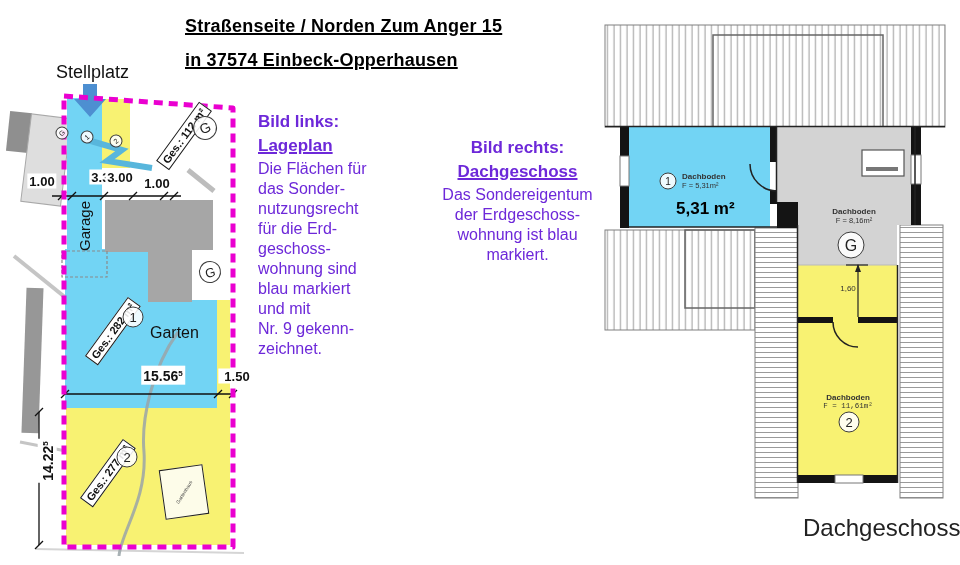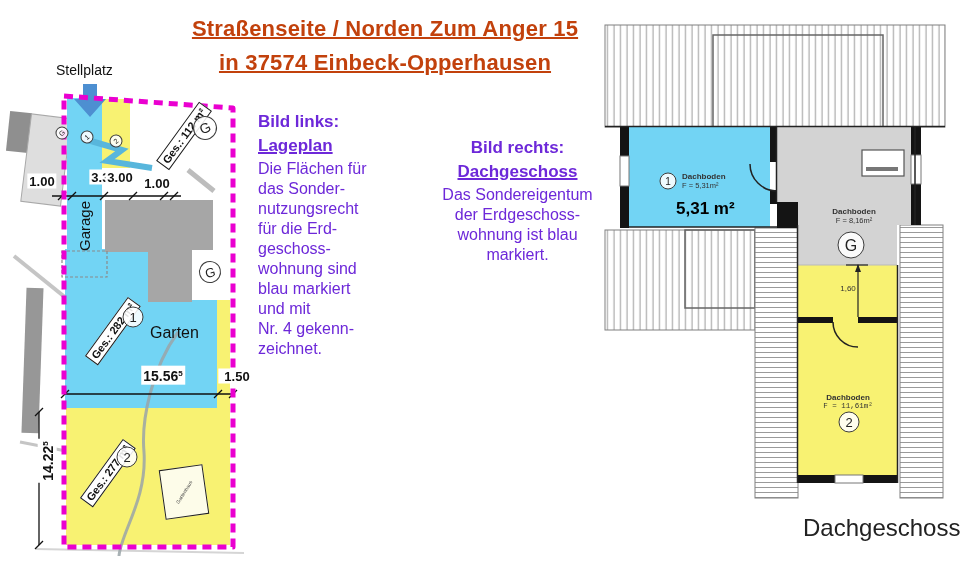--- a/index.html
+++ b/index.html
@@ -1,20 +1,20 @@
 <!DOCTYPE html>
 <html><head>
 <meta charset="utf-8">
 <style>
   html,body{margin:0;padding:0;background:#fff;}
   .stage{position:relative;width:960px;height:565px;background:#fff;overflow:hidden;
          font-family:"Liberation Sans","DejaVu Sans",sans-serif;color:#111;}
   .plan-svg{position:absolute;left:0;top:0;width:960px;height:565px;}
-  .title-line{position:absolute;left:185px;width:400px;text-align:center;font-size:22px;font-weight:700;
-              text-decoration:underline;text-decoration-thickness:2px;color:#c2410c;letter-spacing:.2px;}
+  .title-line{position:absolute;left:185px;width:400px;text-align:left;font-size:18px;font-weight:700;
+              text-decoration:underline;text-decoration-thickness:2px;color:#000000;letter-spacing:.2px;}
   .note{position:absolute;color:#6d28d9;}
   .note .h{font-size:17px;font-weight:700;margin-bottom:4px;}
   .note .sub{font-size:17px;font-weight:700;text-decoration:underline;text-decoration-thickness:2px;margin-bottom:3px;}
   .note .body{font-size:16px;line-height:20px;white-space:pre-line;}
   .chip{position:absolute;background:#fff;padding:0 2px;font-size:13px;font-weight:600;color:#111;
         transform:translate(-50%,-50%);white-space:nowrap;line-height:15px;}
   .chip sup{font-size:8px;}
   .rot90{transform:translate(-50%,-50%) rotate(-90deg);}
   .circ{position:absolute;border:1.5px solid #3d3d3d;border-radius:50%;background:rgba(255,255,255,.88);
         display:flex;align-items:center;justify-content:center;transform:translate(-50%,-50%);
@@ -154,33 +154,33 @@
     <div class="h">Bild links:</div>
     <div class="sub">Lageplan</div>
     <div class="body">Die Flächen für
 das Sonder-
 nutzungsrecht
 für die Erd-
 geschoss-
 wohnung sind
 blau markiert
 und mit
-Nr. 4 gekenn-
+Nr. 9 gekenn-
 zeichnet.</div>
   </div>
   <div class="note" style="left:425px;top:138px;width:185px;text-align:center;">
     <div class="h">Bild rechts:</div>
     <div class="sub">Dachgeschoss</div>
     <div class="body">Das Sondereigentum
 der Erdgeschoss-
 wohnung ist blau
 markiert.</div>
   </div>
 
-  <div class="plain-label" style="left:56px;top:62px;font-size:14px;">Stellplatz</div>
+  <div class="plain-label" style="left:56px;top:62px;font-size:18px;">Stellplatz</div>
   <div class="plain-label rot90" style="left:84px;top:226px;font-size:15px;">Garage</div>
   <div class="plain-label" style="left:150px;top:324px;font-size:16px;transform:none;">Garten</div>
 
   <div class="chip" style="left:42px;top:181px;">1.00</div>
   <div class="chip" style="left:88px;top:177px;margin-left:16px;">3.34</div>
   <div class="chip" style="left:120px;top:177px;">3.00</div>
   <div class="chip" style="left:157px;top:183px;">1.00</div>
   <div class="chip" style="left:146px;top:375px;font-size:14px;margin-left:17px;"><span>15.56</span><sup>5</sup></div>
   <div class="chip" style="left:235px;top:376px;padding-left:6px;">1.50</div>
   <div class="chip rot90" style="left:47px;top:461px;font-size:14px;"><span>14.22</span><sup>5</sup></div>

